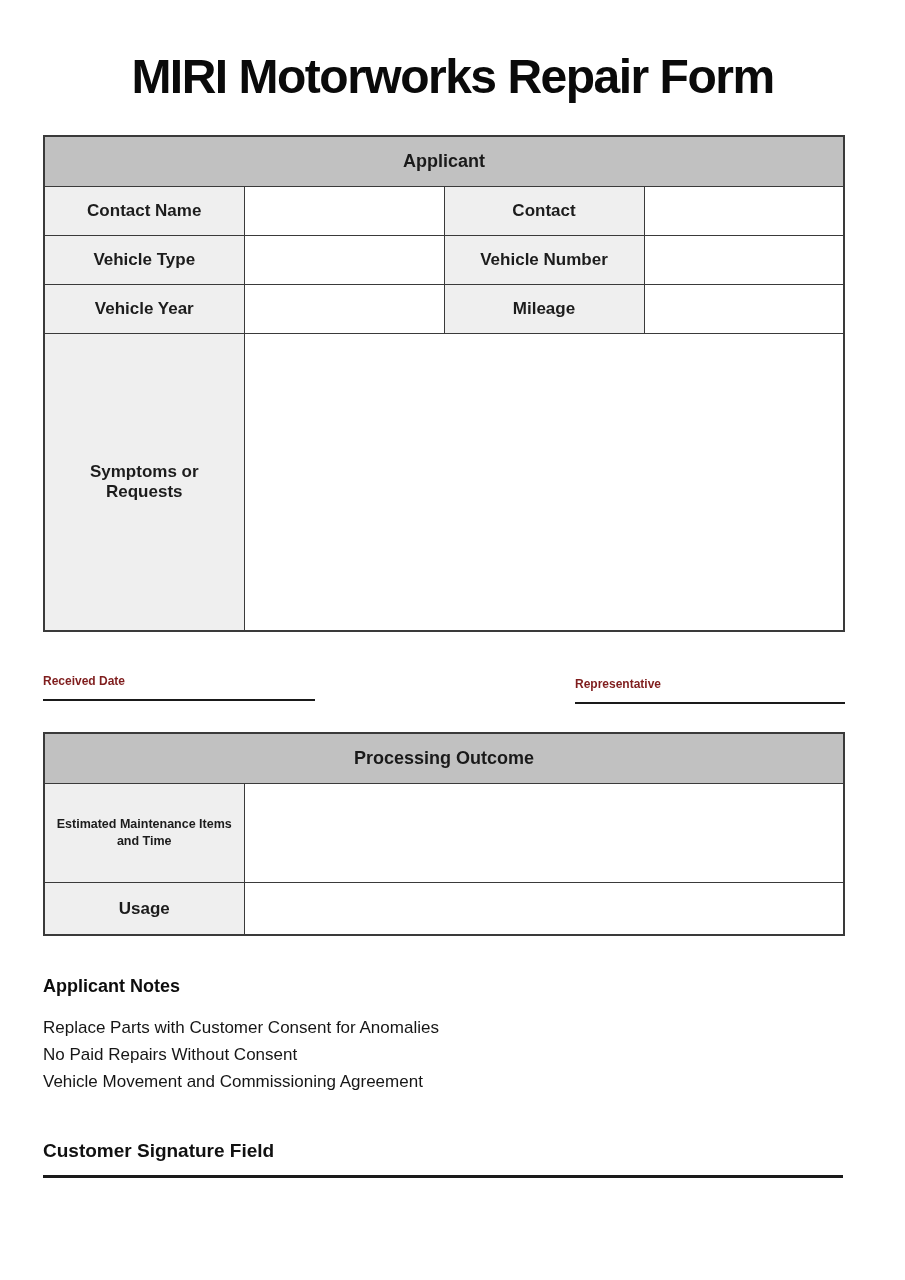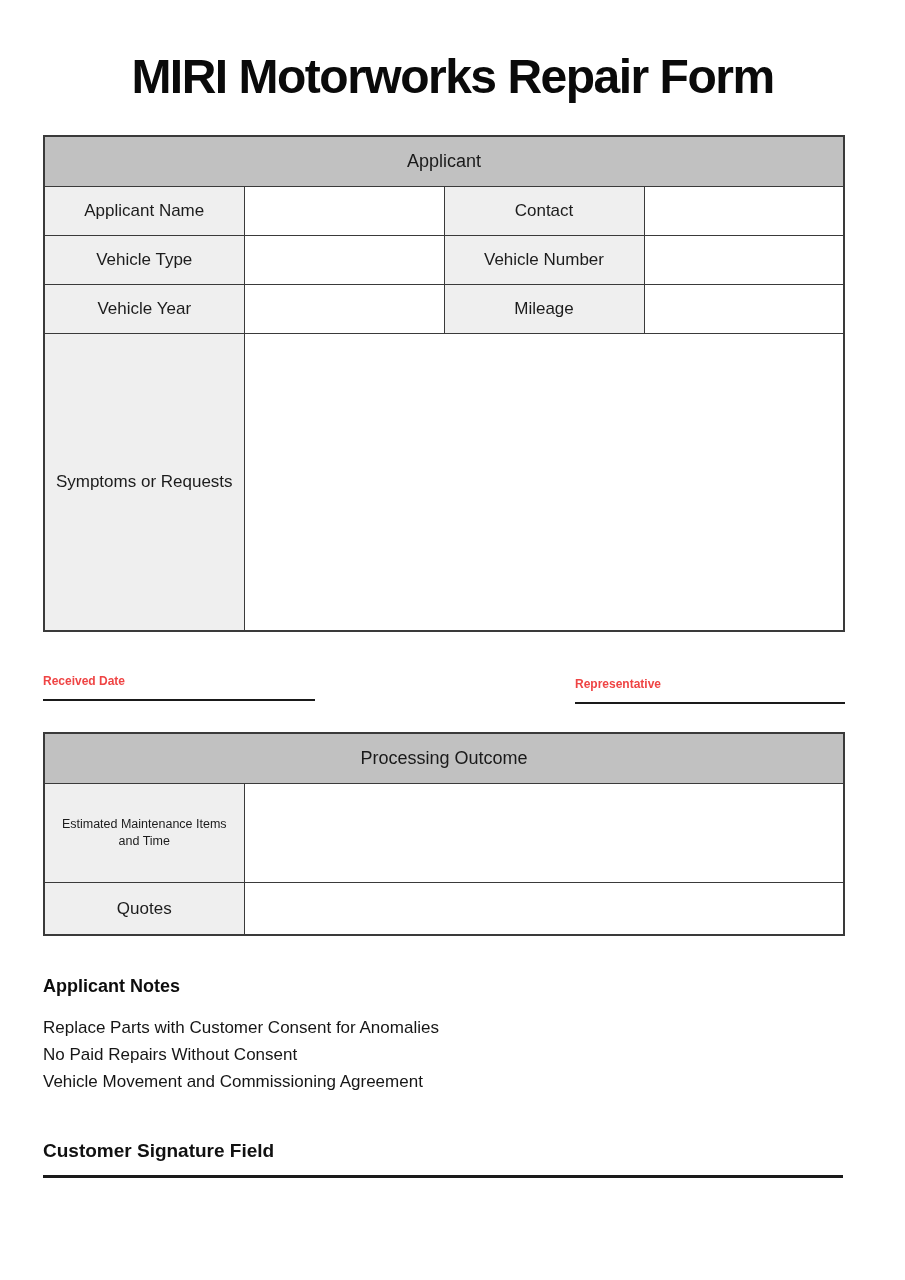--- a/index.html
+++ b/index.html
@@ -25,21 +25,21 @@
 
   table.form-table {
     border-collapse: collapse;
     table-layout: fixed;
     width: 800px;
     border: 2px solid #3a3a3a;
   }
   table.form-table td, table.form-table th {
     border: 1px solid #3a3a3a;
     padding: 14px 8px;
-    font-weight: normal;
+    font-weight: bold;
     margin-left: 14px;
   }
   .section-header {
     background: #c1c1c1;
     font-weight: bold;
     font-size: 18px;
     text-align: center;
     color: #1a1a1a;
   }
   .label-cell {
@@ -62,21 +62,21 @@
 
   .sig-row {
     margin-top: 42px;
     display: flex;
     justify-content: space-between;
     width: 802px;
   }
   .sig-block .sig-label {
     font-size: 12px;
     font-weight: bold;
-    color: #ef4444;
+    color: #7f1d1d;
   }
   .sig-block .sig-line {
     border-bottom: 2px solid #1a1a1a;
     margin-top: 11px;
   }
   .sig-block.left  { width: 272px; }
   .sig-block.right { width: 270px; padding-top: 3px; }
   .sig-block.right .sig-label { font-size: 12px; }
 
   .processing-table { margin-top: 28px; }
@@ -120,21 +120,21 @@
         <col style="width:200px">
           <col style="width:200px">
           <col style="width:200px">
           <col style="width:200px">
       </colgroup>
       <tbody>
           <tr class="hdr">
         <th class="section-header" colspan="4">Applicant</th>
       </tr>
       <tr class="r">
-        <td class="label-cell">Applicant Name</td>
+        <td class="label-cell">Contact Name</td>
         <td class="value-cell"></td>
         <td class="label-cell">Contact</td>
         <td class="value-cell"></td>
       </tr>
       <tr class="r">
         <td class="label-cell">Vehicle Type</td>
         <td class="value-cell"></td>
         <td class="label-cell">Vehicle Number</td>
         <td class="value-cell"></td>
       </tr>
@@ -169,21 +169,21 @@
       </colgroup>
       <tbody>
           <tr class="hdr">
         <th class="section-header" colspan="2">Processing Outcome</th>
       </tr>
       <tr class="r1">
         <td class="label-cell small-label">Estimated Maintenance Items and Time</td>
         <td class="value-cell"></td>
       </tr>
       <tr class="r2">
-        <td class="label-cell">Quotes</td>
+        <td class="label-cell">Usage</td>
         <td class="value-cell"></td>
       </tr>
     </tbody>
       </table>
 
     <div class="notes">
       <h2 class="notes-heading">Applicant Notes</h2>
       <div class="notes-list">
         <div>Replace Parts with Customer Consent for Anomalies</div>
         <div>No Paid Repairs Without Consent</div>

